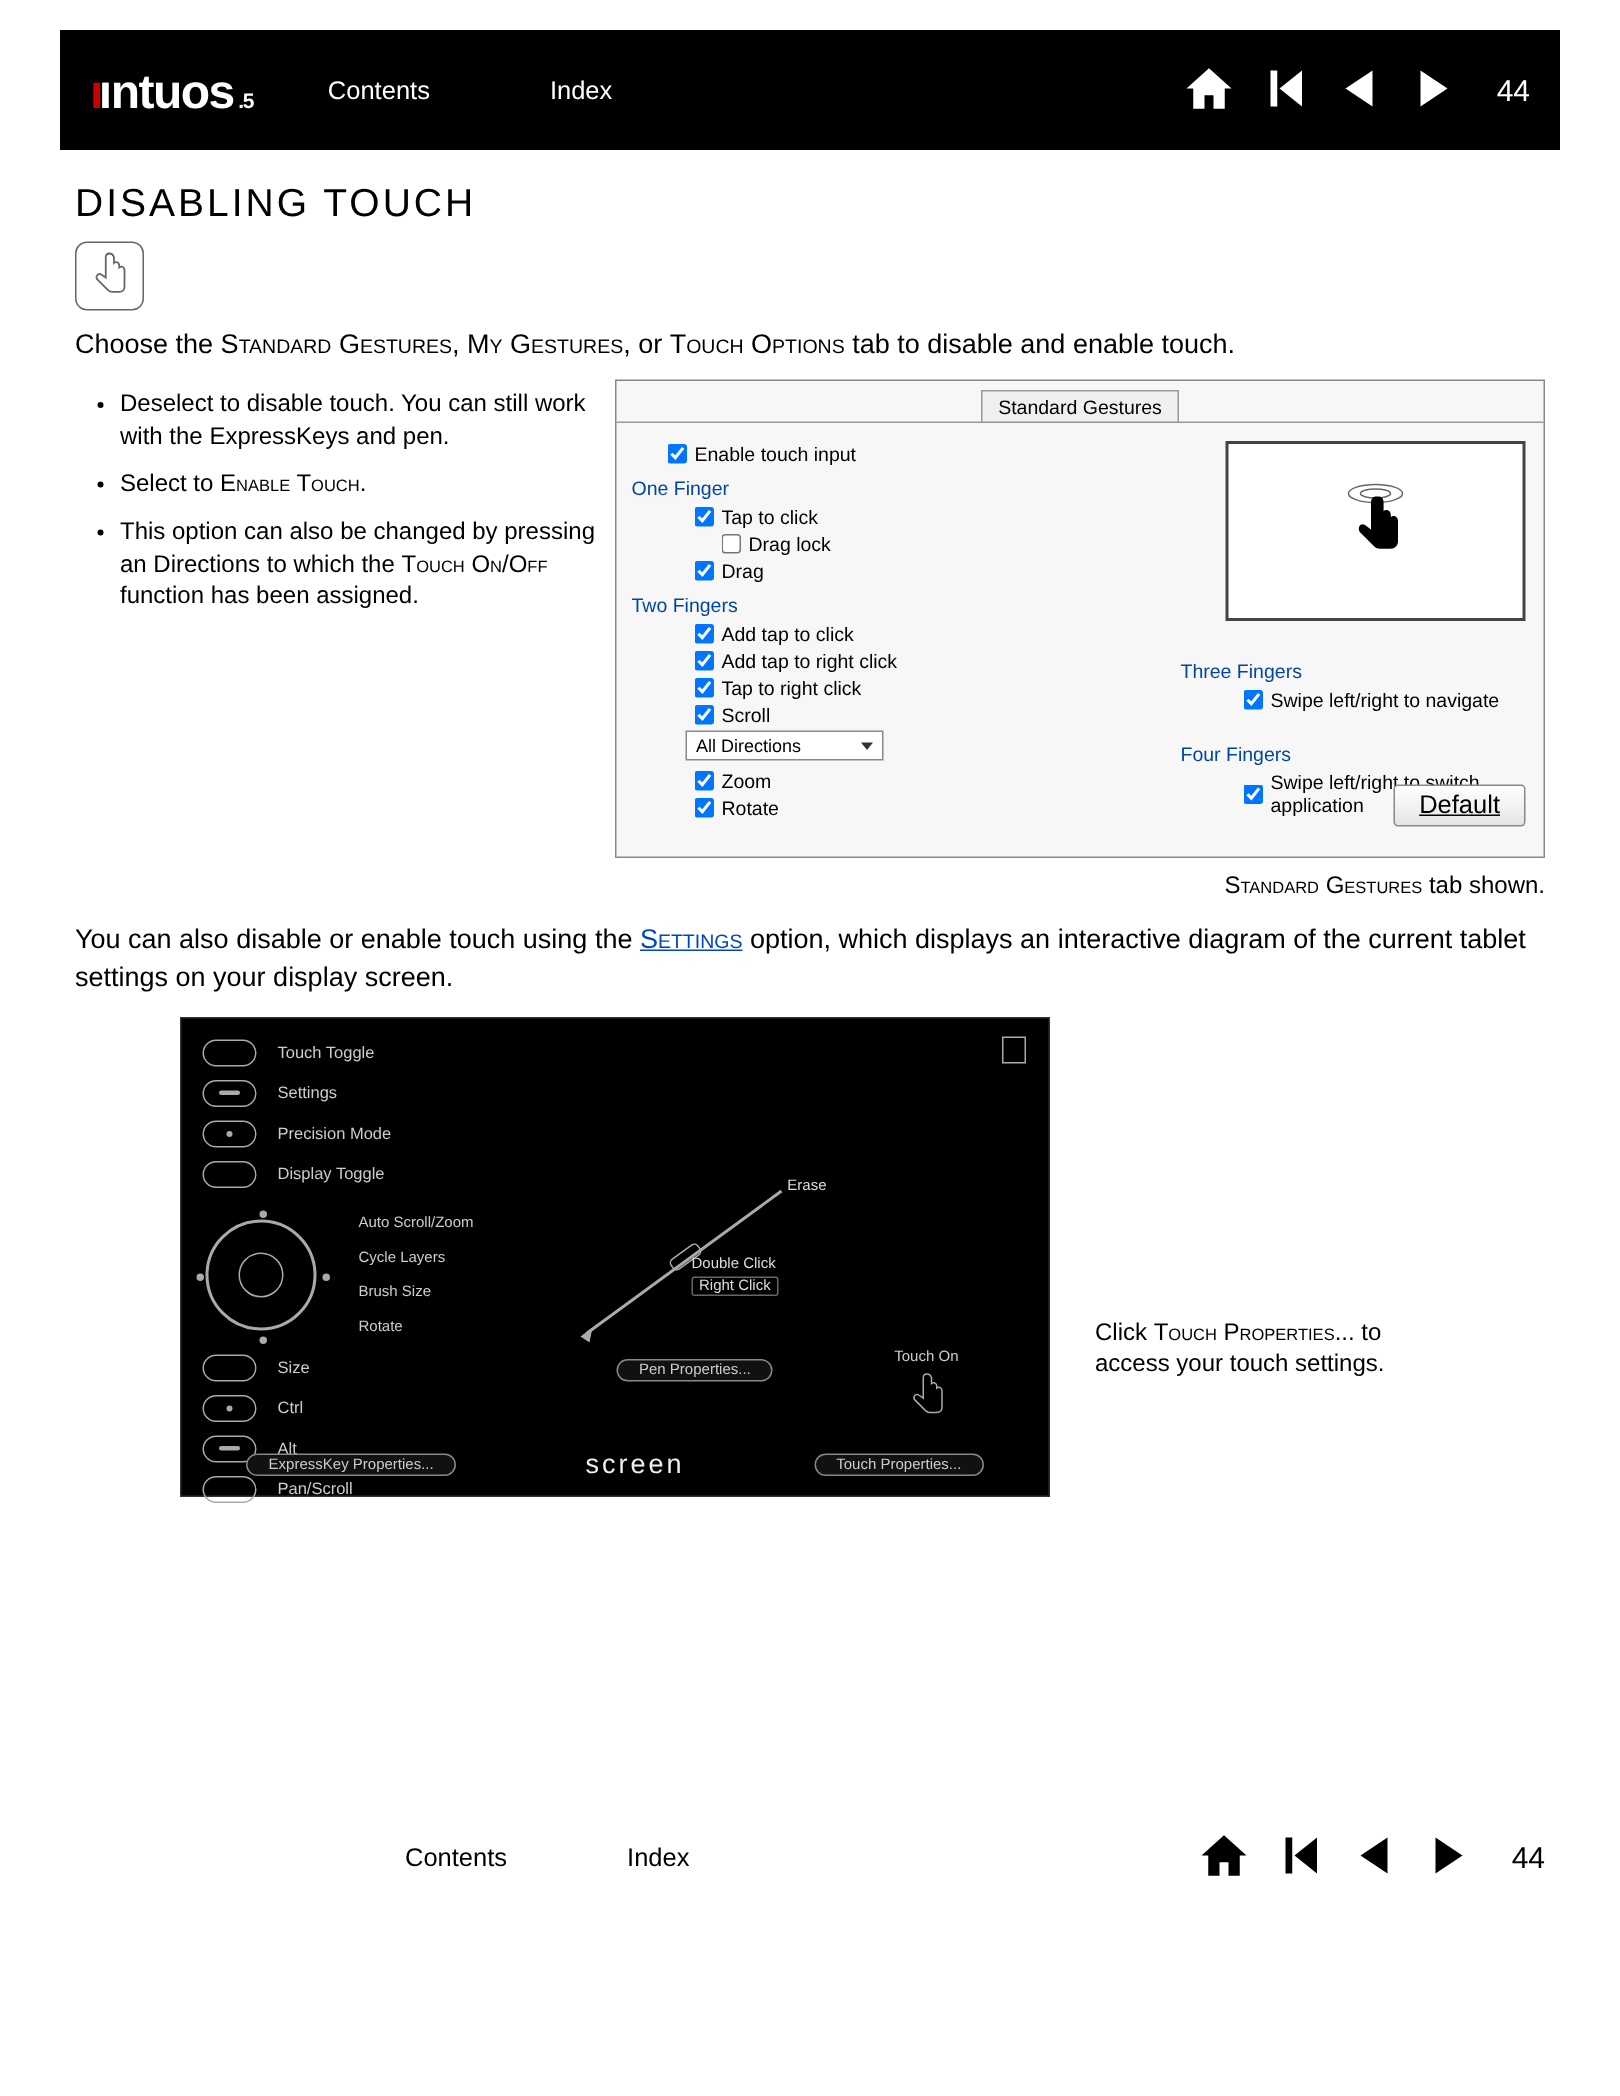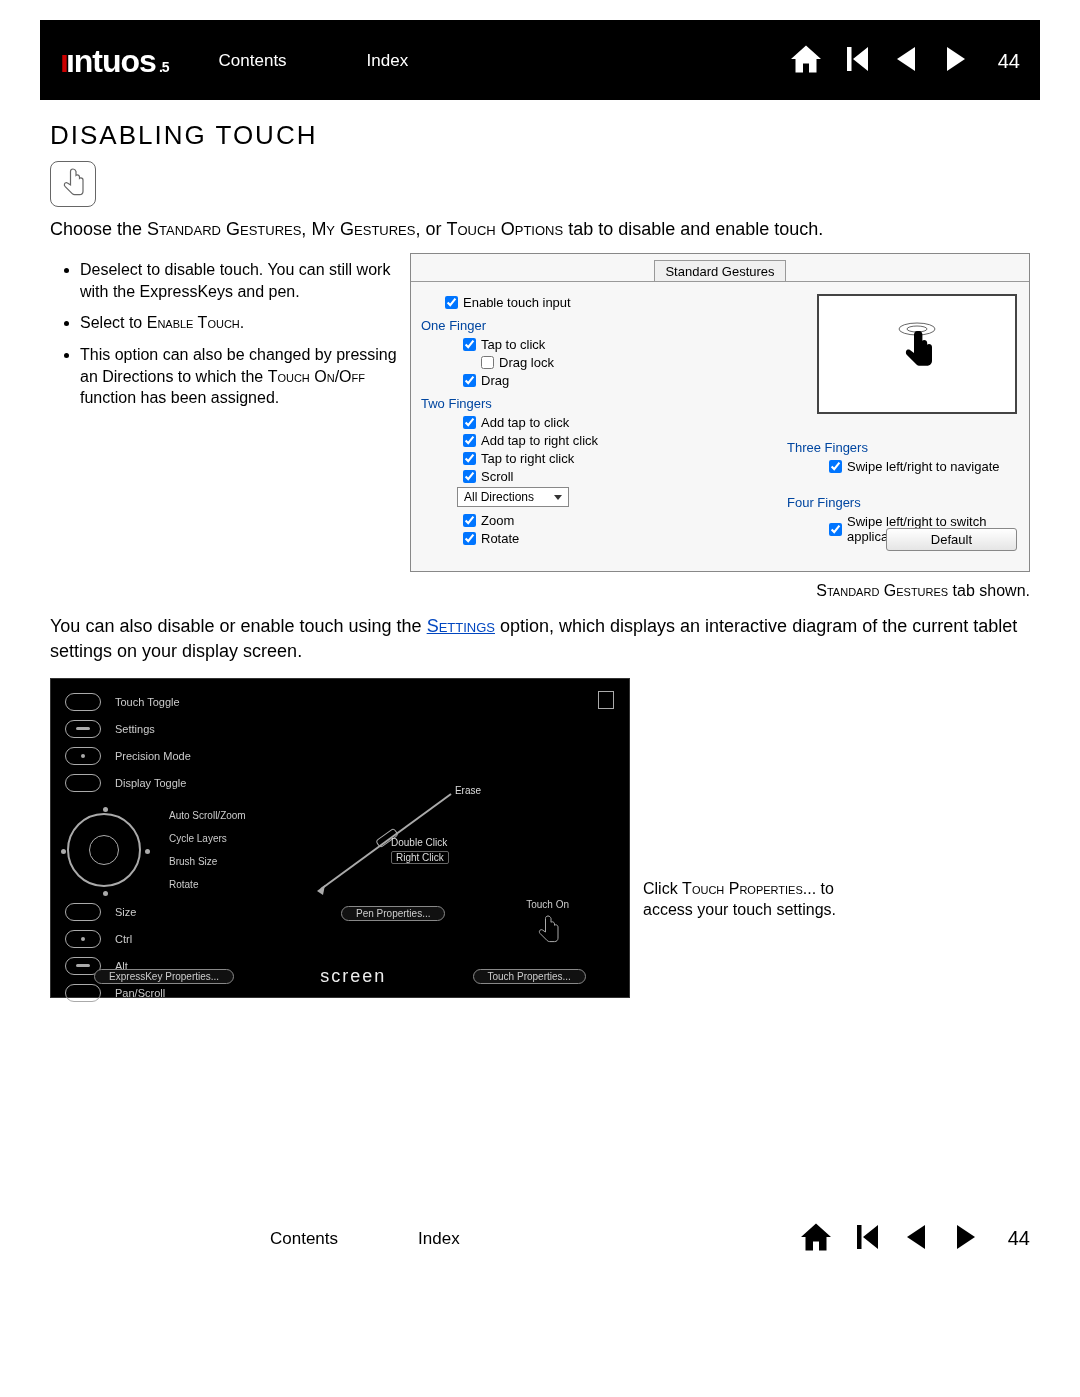--- a/index.html
+++ b/index.html
@@ -26,29 +26,29 @@
   .right-col { flex: 1; }
   .dialog { border: 1px solid #888; background: #f7f7f7; font-size: 14px; position: relative; padding-bottom: 10px; }
   .tab-area { display: flex; justify-content: center; padding: 6px 0 0 0; }
   .tab { border: 1px solid #999; border-bottom: none; background: #f0f0f0; padding: 3px 10px; font-size: 13px; }
   .tab-content { border-top: 1px solid #999; margin-top: -1px; padding: 10px; position: relative; min-height: 280px; }
   .chk-row { display: flex; align-items: center; gap: 5px; margin: 3px 0; font-size: 13px; padding-left: 24px; }
   .chk-row input { width: 13px; height: 13px; }
   .section-lbl { color: #0046a0; font-size: 13px; margin: 8px 0 4px 0; }
   .indent1 { margin-left: 18px; }
   .indent2 { margin-left: 36px; }
-  .dropdown { border: 1px solid #888; background: #fff; padding: 2px 6px; display: inline-flex; align-items: center; justify-content: space-between; width: 112px; font-size: 12px; }
+  .dropdown { border: 1px solid #888; background: #fff; padding: 2px 6px; display: inline-flex; align-items: center; justify-content: space-between; width: 132px; font-size: 12px; }
   .triangle-down { width: 0; height: 0; border-left: 4px solid transparent; border-right: 4px solid transparent; border-top: 5px solid #333; }
   .preview-box { position: absolute; right: 12px; top: 12px; width: 200px; height: 120px; border: 2px solid #444; background: #fff; display: flex; align-items: center; justify-content: center; }
   .three-fingers { position: absolute; right: 12px; top: 150px; width: 230px; }
   .four-fingers { position: absolute; right: 12px; top: 205px; width: 230px; }
-  .default-btn { position: absolute; right: 12px; bottom: 10px; border: 1px solid #888; background: linear-gradient(#fff,#e5e5e5); padding: 3px 44px; font-size: 13px; border-radius: 3px; }
+  .default-btn { position: absolute; right: 12px; bottom: 10px; border: 1px solid #888; background: linear-gradient(#fff,#e5e5e5); padding: 3px 16px; font-size: 17px; border-radius: 3px; text-decoration: underline; }
   .caption-right { text-align: right; font-size: 16px; margin-top: 10px; }
   .link { color: #0046c0; text-decoration: underline; }
-  .settings-row { display: flex; gap: 13px; align-items: flex-start; margin-top: 15px; }
+  .settings-row { display: flex; gap: 30px; align-items: flex-start; margin-top: 15px; justify-content: center; }
   .settings-panel { background: #000; color: #ccc; font-size: 11px; width: 580px; height: 320px; border: 1px solid #333; position: relative; padding: 12px 14px; }
   .ek-row { display: flex; align-items: center; gap: 14px; margin-bottom: 5px; height: 22px; }
   .ek-btn { width: 36px; height: 18px; border: 1px solid #aaa; border-radius: 9px; display: flex; align-items: center; justify-content: center; }
   .ek-bar { width: 14px; height: 3px; background: #aaa; border-radius: 2px; }
   .ek-dot { width: 4px; height: 4px; background: #aaa; border-radius: 50%; }
   .ring-area { position: relative; width: 90px; height: 90px; margin: 6px 0 6px -6px; }
   .ring { position: absolute; width: 74px; height: 74px; border: 2px solid #aaa; border-radius: 50%; left: 8px; top: 8px; }
   .ring-inner { position: absolute; width: 30px; height: 30px; border: 1px solid #aaa; border-radius: 50%; left: 30px; top: 30px; }
   .ring-dot { position: absolute; width: 5px; height: 5px; background: #aaa; border-radius: 50%; }
   .pen-area { position: absolute; left: 260px; top: 100px; width: 170px; height: 120px; }

